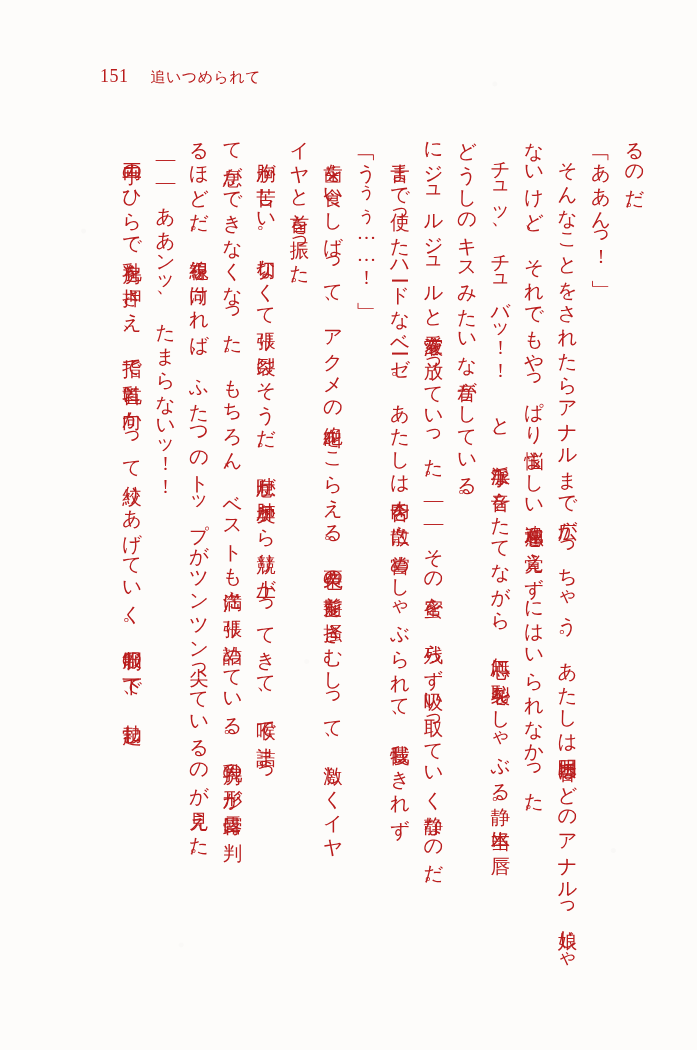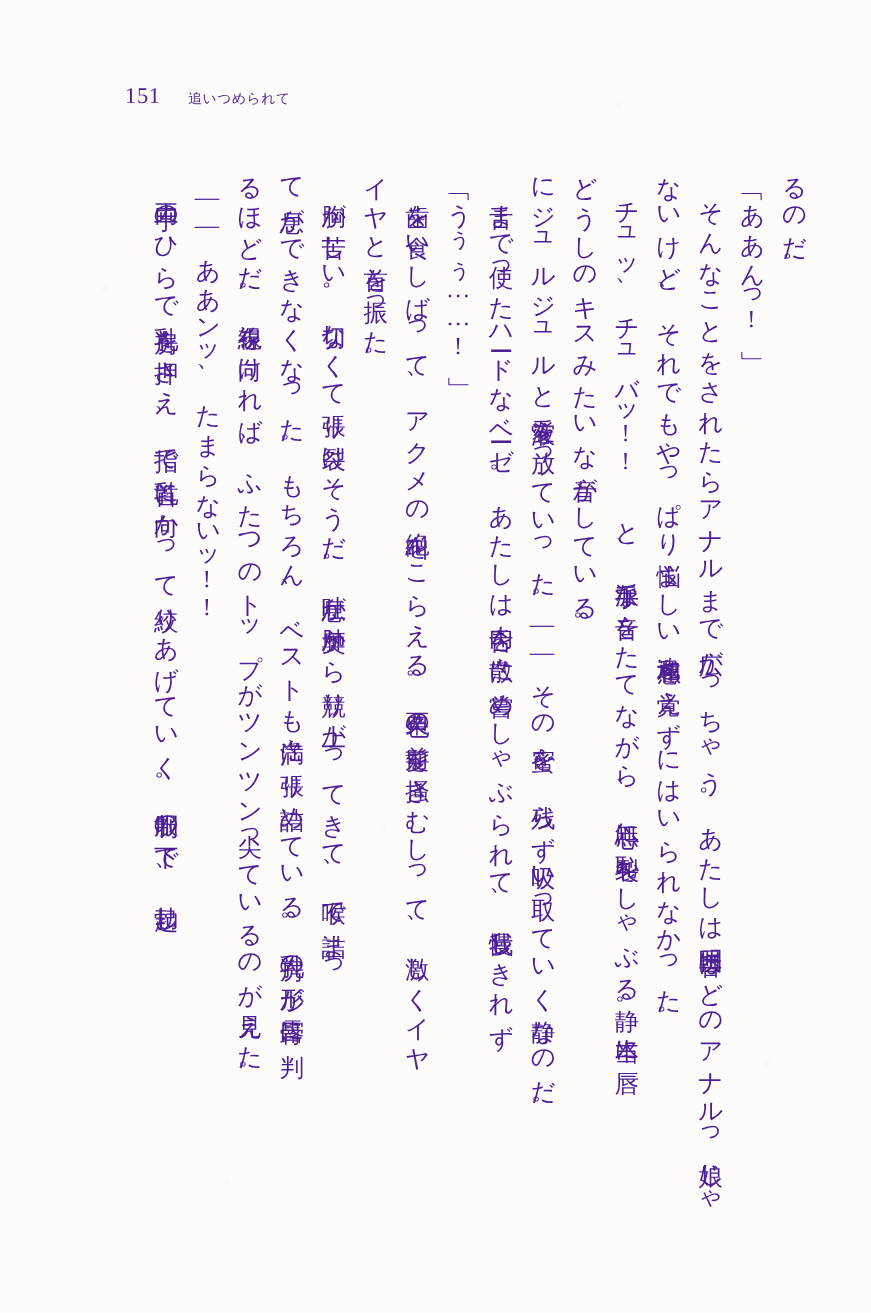--- a/index.html
+++ b/index.html
@@ -7,21 +7,21 @@
     padding: 0;
     background: #ffffff;
   }
   .page {
     position: relative;
     width: 697px;
     height: 1050px;
     background: #fdfcfa;
     overflow: hidden;
     font-family: "Liberation Serif", "DejaVu Serif", serif;
-    color: #4c1d95;
+    color: #b91c1c;
   }
   
   .page::before {
     content: "";
     position: absolute;
     inset: 0;
     background:
       radial-gradient(circle at 12% 22%, rgba(0,0,0,0.016) 0 2px, transparent 3px),
       radial-gradient(circle at 71% 8%, rgba(0,0,0,0.014) 0 2px, transparent 3px),
       radial-gradient(circle at 44% 63%, rgba(0,0,0,0.012) 0 2px, transparent 3px),
@@ -38,21 +38,21 @@
     align-items: baseline;
     gap: 22px;
     font-size: 17px;
     letter-spacing: 0.5px;
   }
   .header .folio {
     font-family: "Liberation Serif", "DejaVu Serif", serif;
     font-size: 18px;
   }
   .header .runhead {
-    font-size: 11px;
+    font-size: 15px;
   }
 
   .body-area {
     position: absolute;
     top: 128px;
     left: 58px;
     width: 586px;
     height: 880px;
     display: flex;
     flex-direction: row-reverse;

